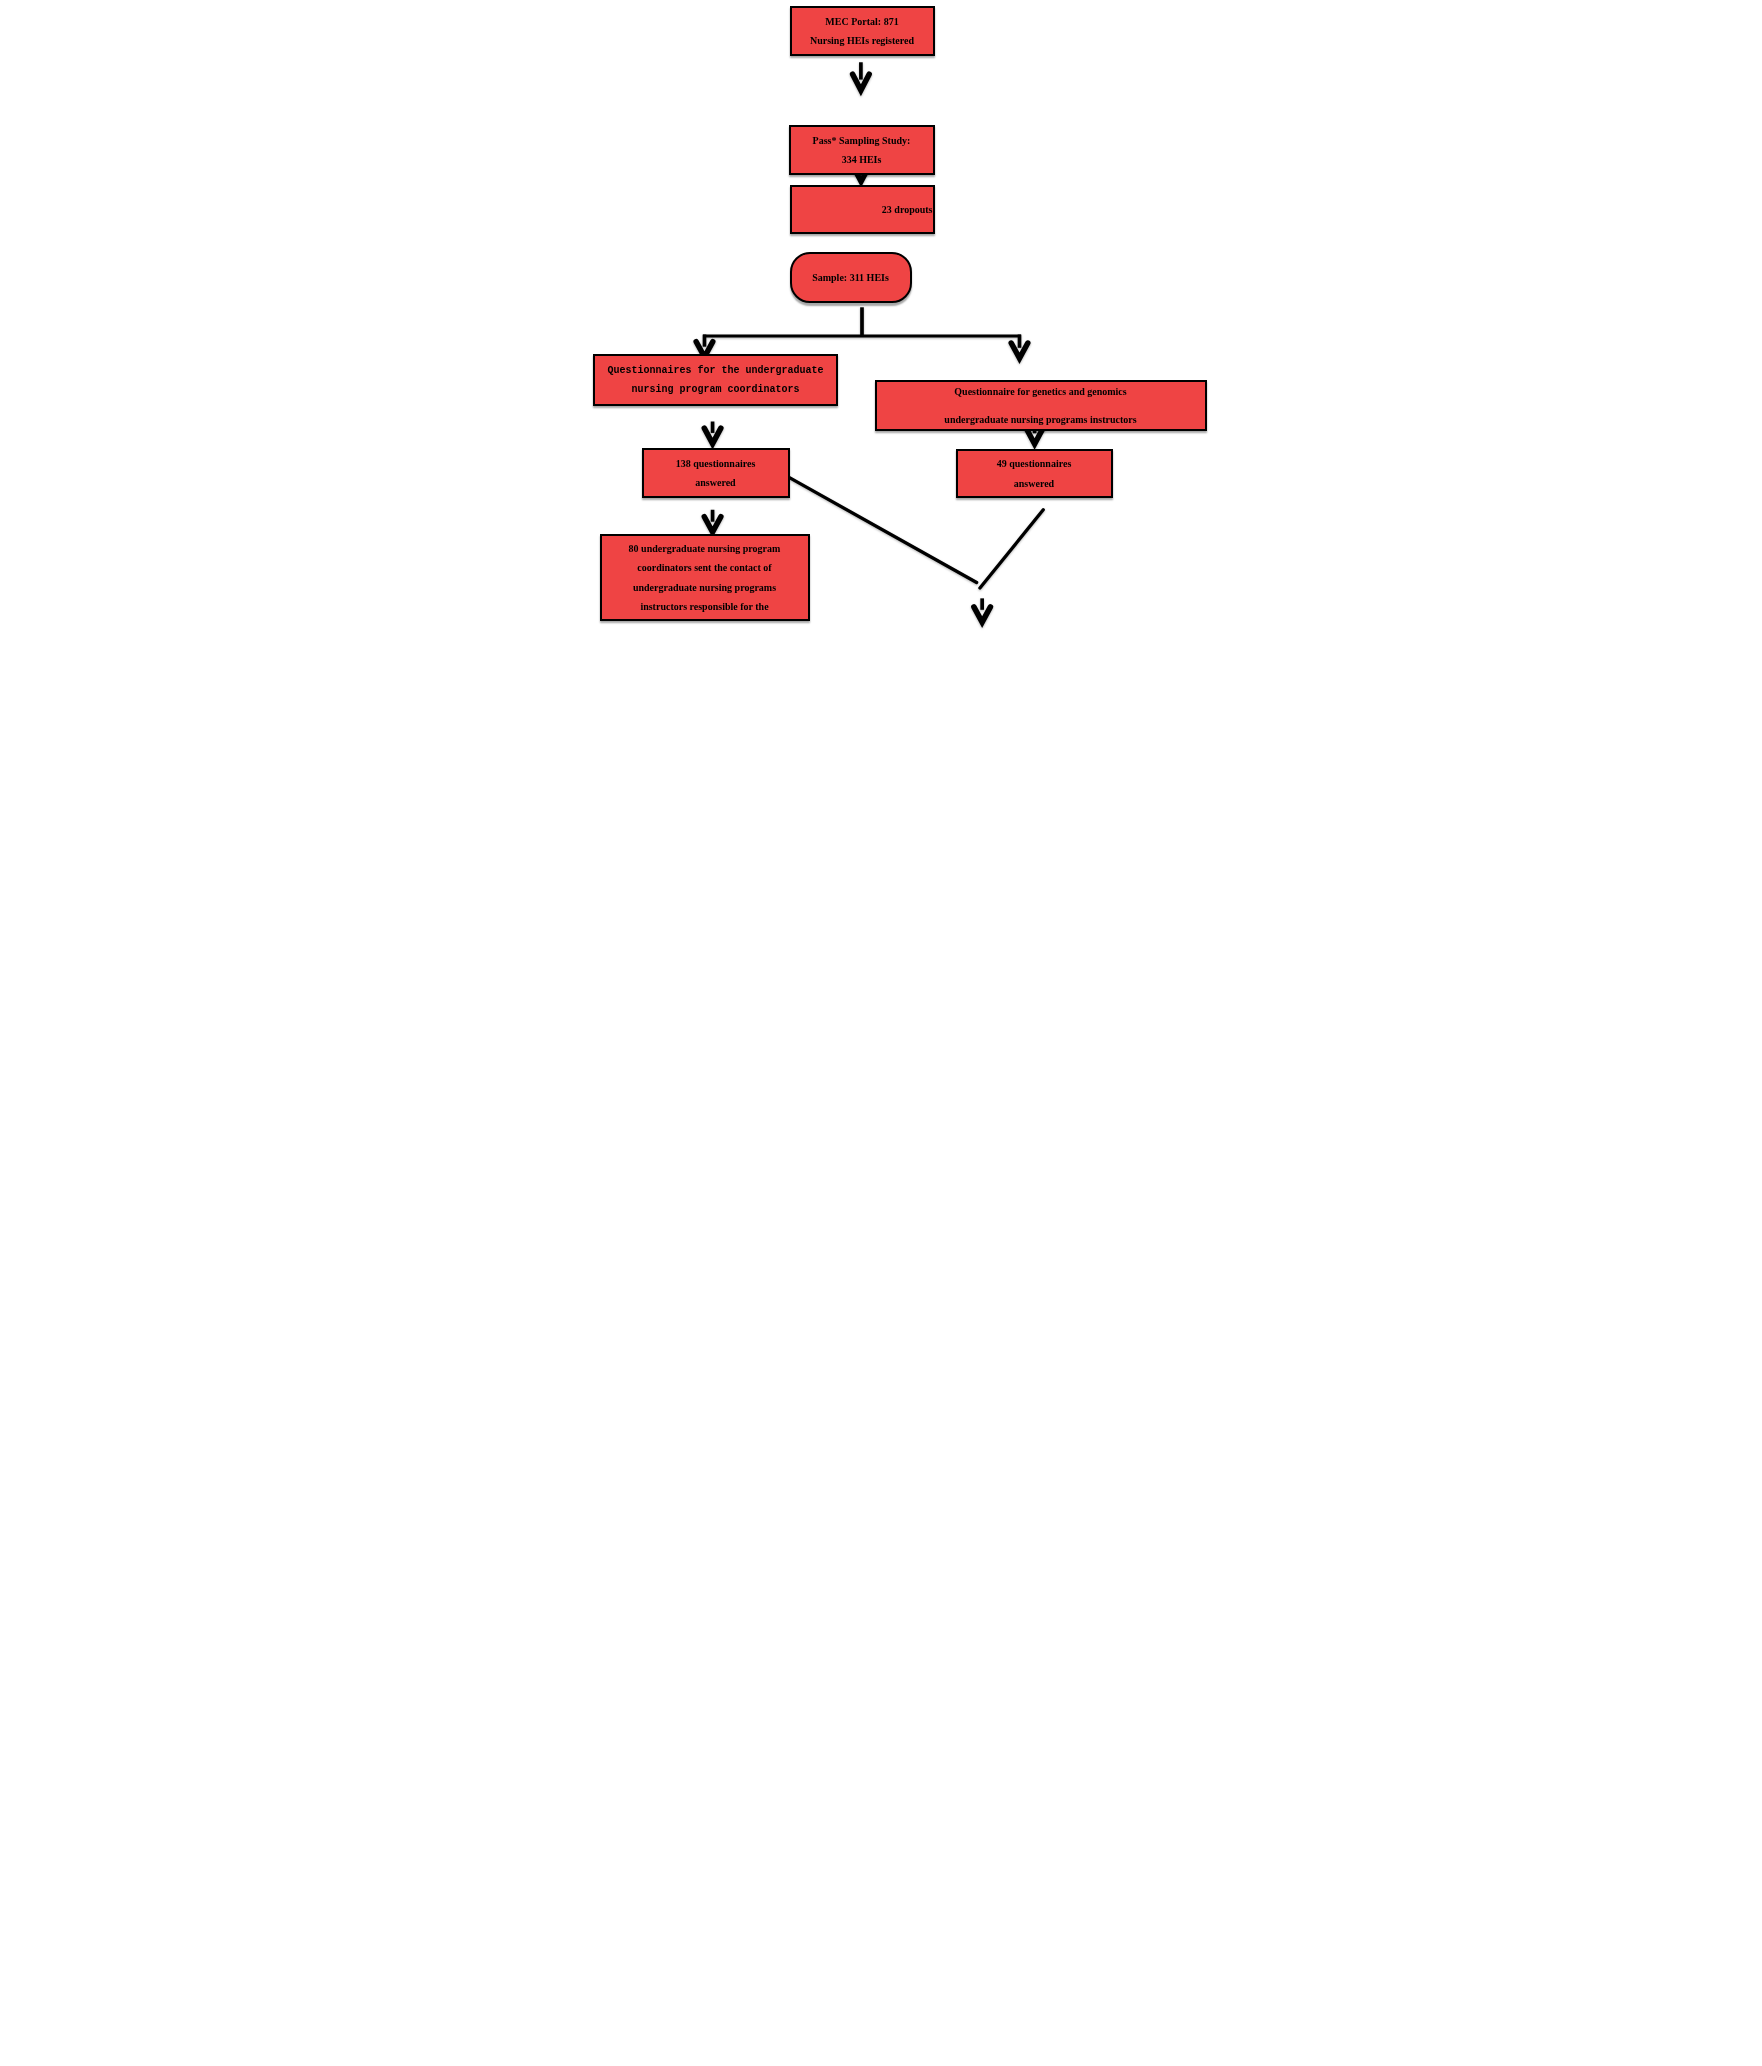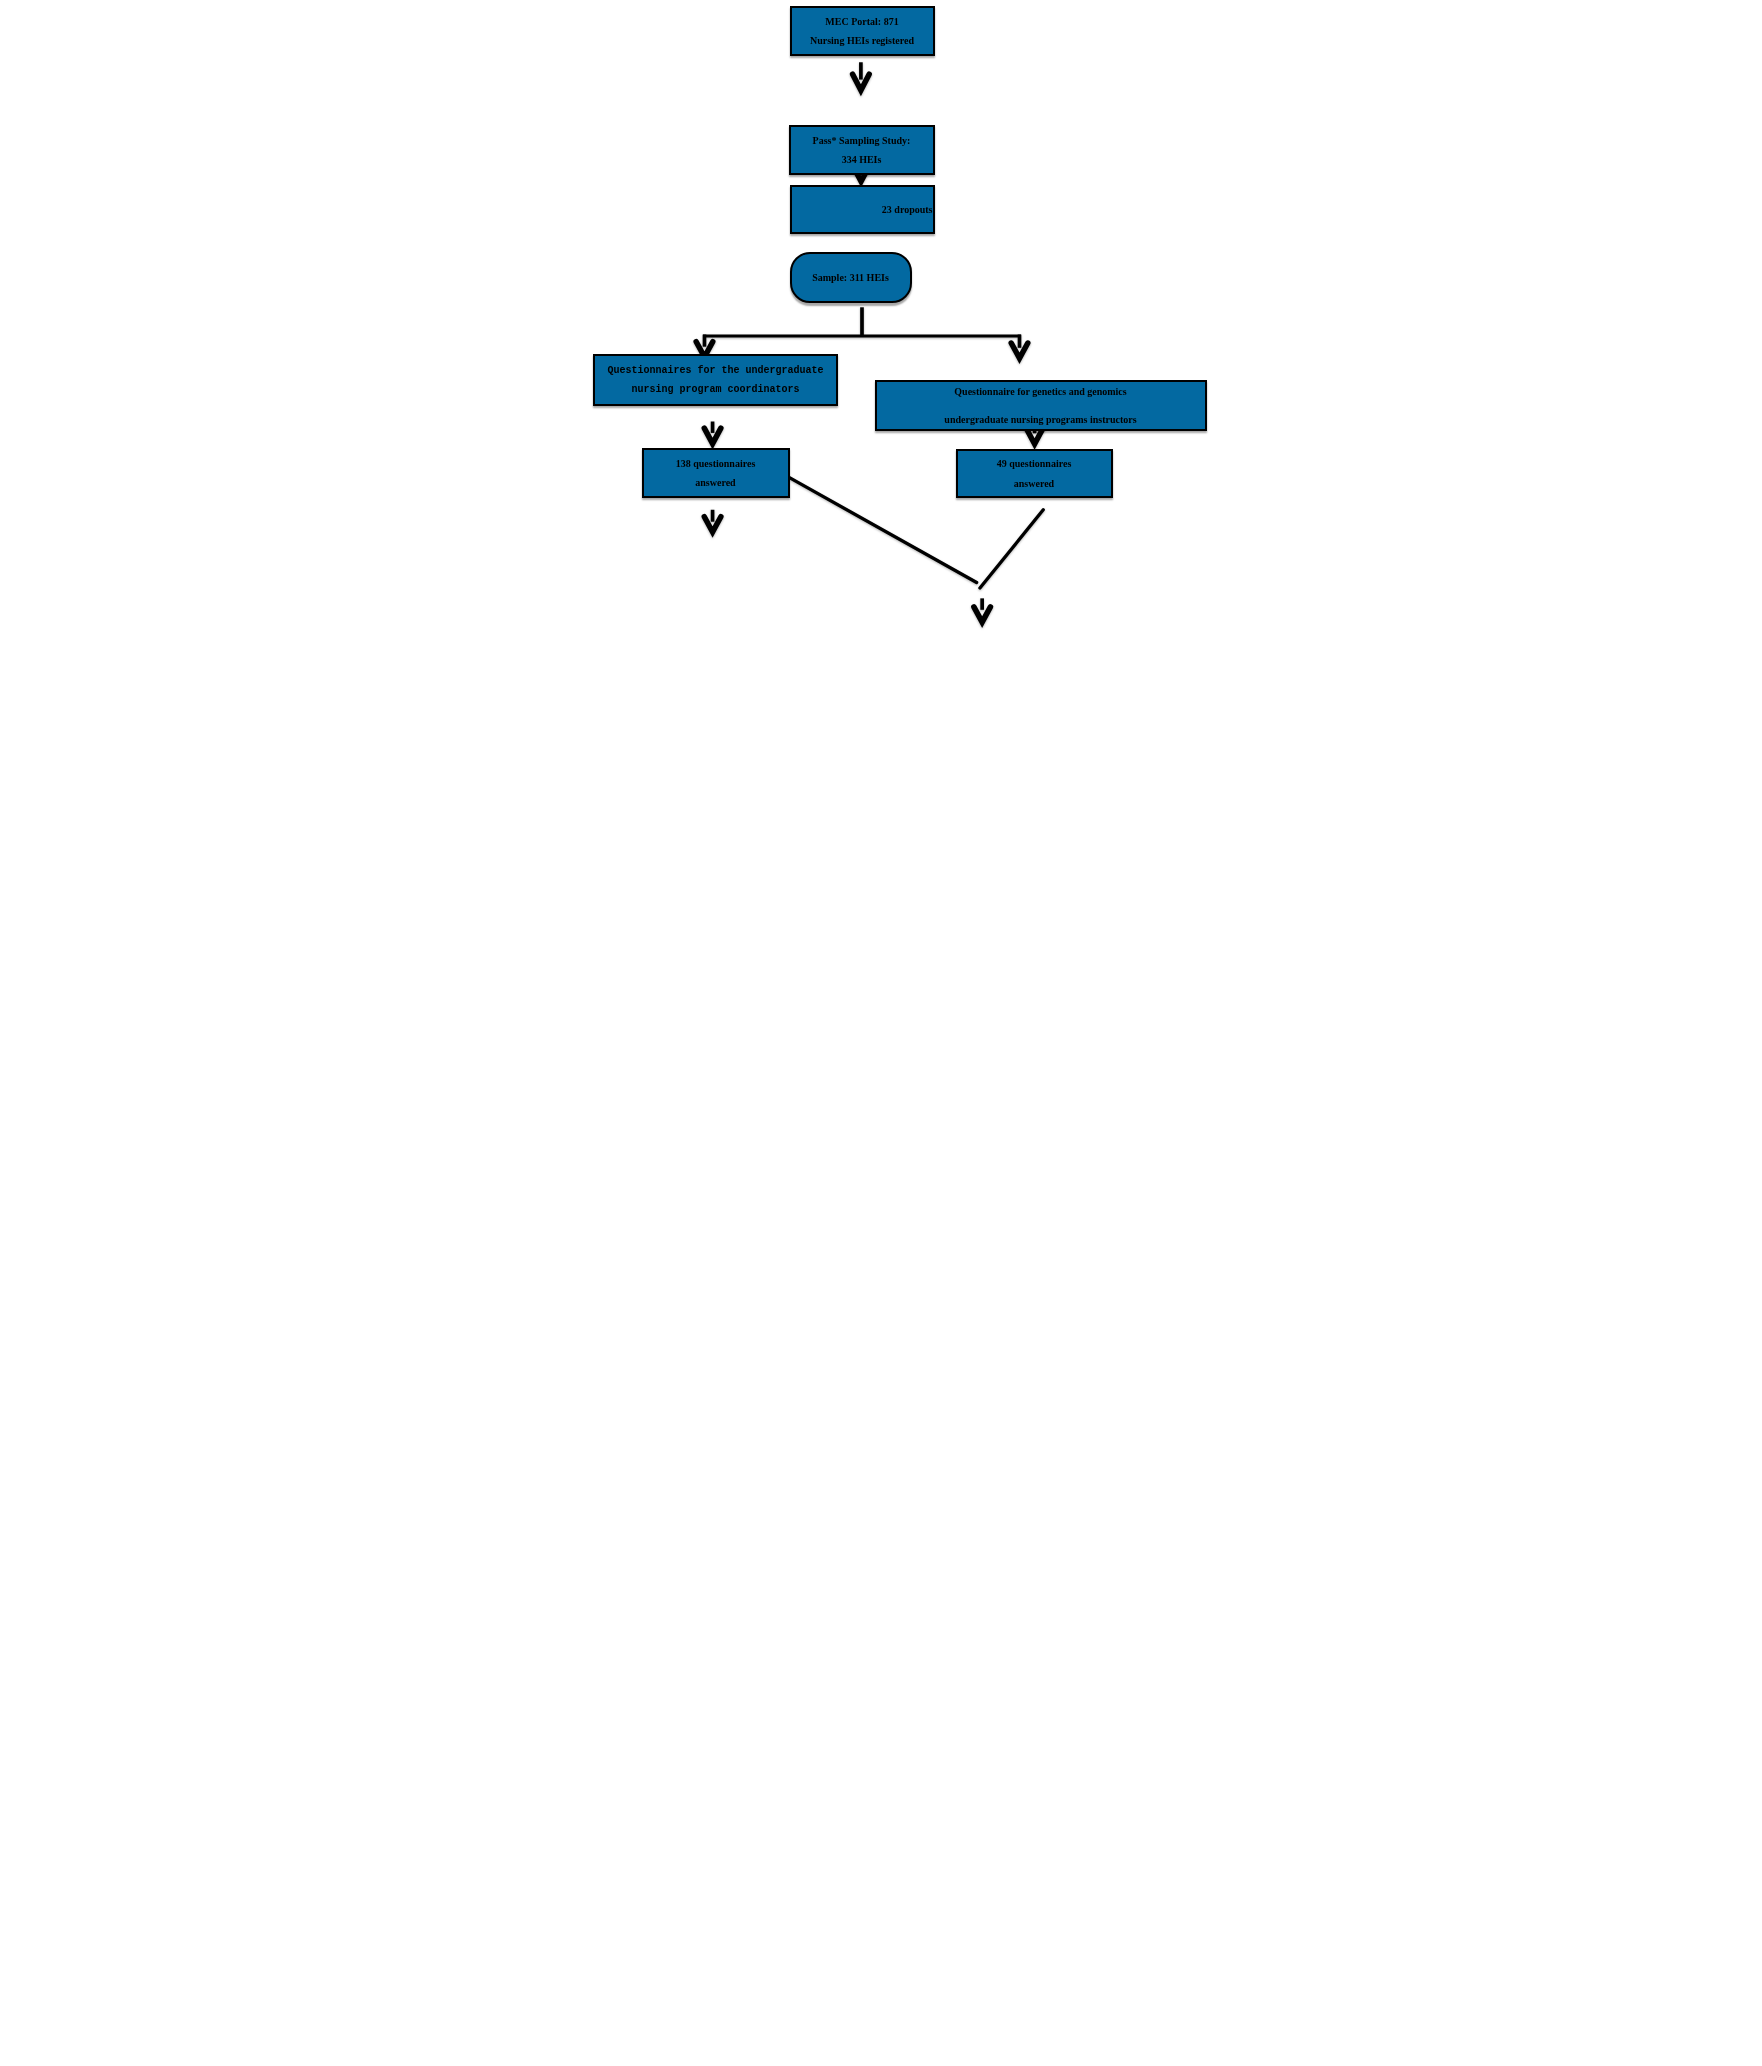--- a/index.html
+++ b/index.html
@@ -10,21 +10,21 @@
     background:#ffffff;
     font-family:"Liberation Serif", serif;
     color:#000;
   }
   svg.connectors{
     position:absolute;left:0;top:0;width:587px;height:689px;
     filter:drop-shadow(0 1.1px 0.8px rgba(0,0,0,0.30));
   }
   .box{
     position:absolute;box-sizing:border-box;
-    background:#0369a1;border:2.2px solid #000000;
+    background:#ef4444;border:2.2px solid #000000;
     display:flex;flex-direction:column;justify-content:center;align-items:center;
     text-align:center;font-weight:bold;font-size:10px;line-height:1.95;
     box-shadow:0 2.2px 1.7px rgba(0,0,0,0.35);
   }
   .box .ln{display:block;white-space:nowrap;}
   
   .b-mec   {left:202px;top:6px;  width:145px;height:50px;}
   .b-pass  {left:201px;top:93px; width:146px;height:50px;margin-top:32px;}
   .b-drop  {left:202px;top:185px; width:145px;height:49px;align-items:flex-end;}
   .b-sample{left:202px;top:252px; width:122px;height:51px;border-radius:20px;}
@@ -107,16 +107,22 @@
   <div class="box b-a138">
     <span class="ln">138 questionnaires</span>
     <span class="ln">answered</span>
   </div>
 
   <div class="box b-a49">
     <span class="ln">49 questionnaires</span>
     <span class="ln">answered</span>
   </div>
 
+  <div class="box b-sent80">
+    <span class="ln">80 undergraduate nursing program</span>
+    <span class="ln">coordinators sent the contact of</span>
+    <span class="ln">undergraduate nursing programs</span>
+    <span class="ln">instructors responsible for the</span>
+  </div>
 
 
 </div>
 
 
 </body></html>

